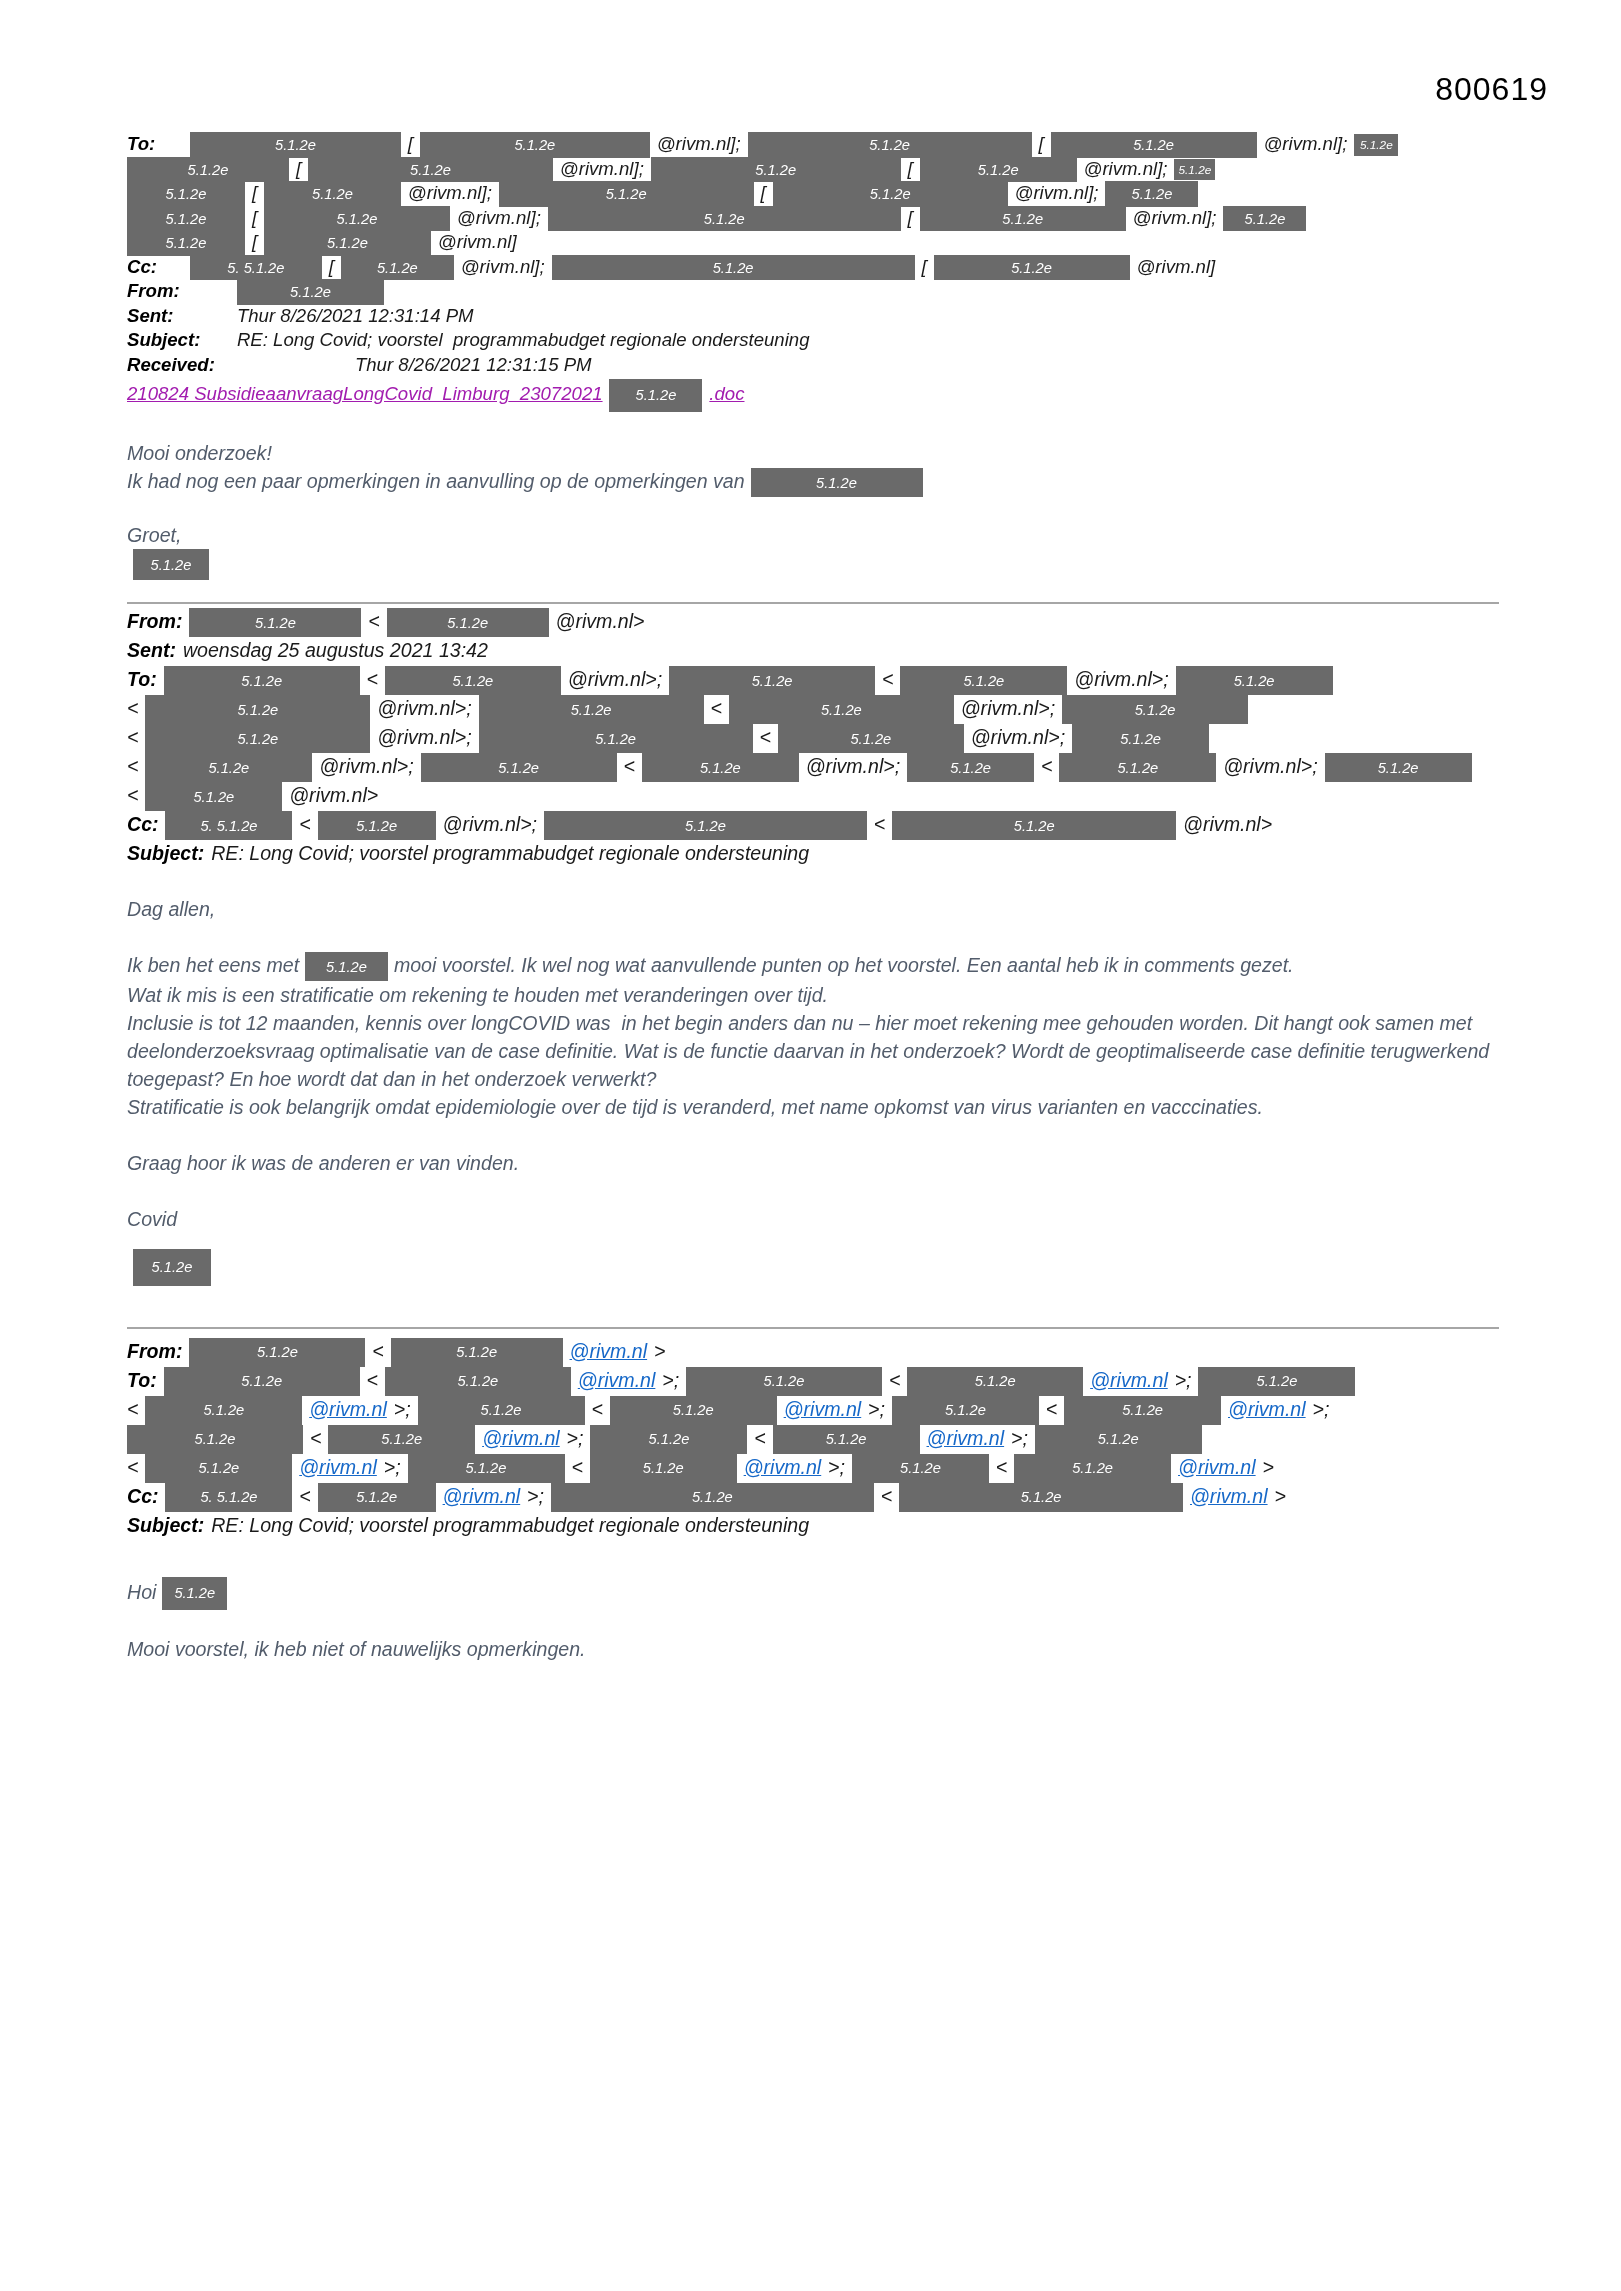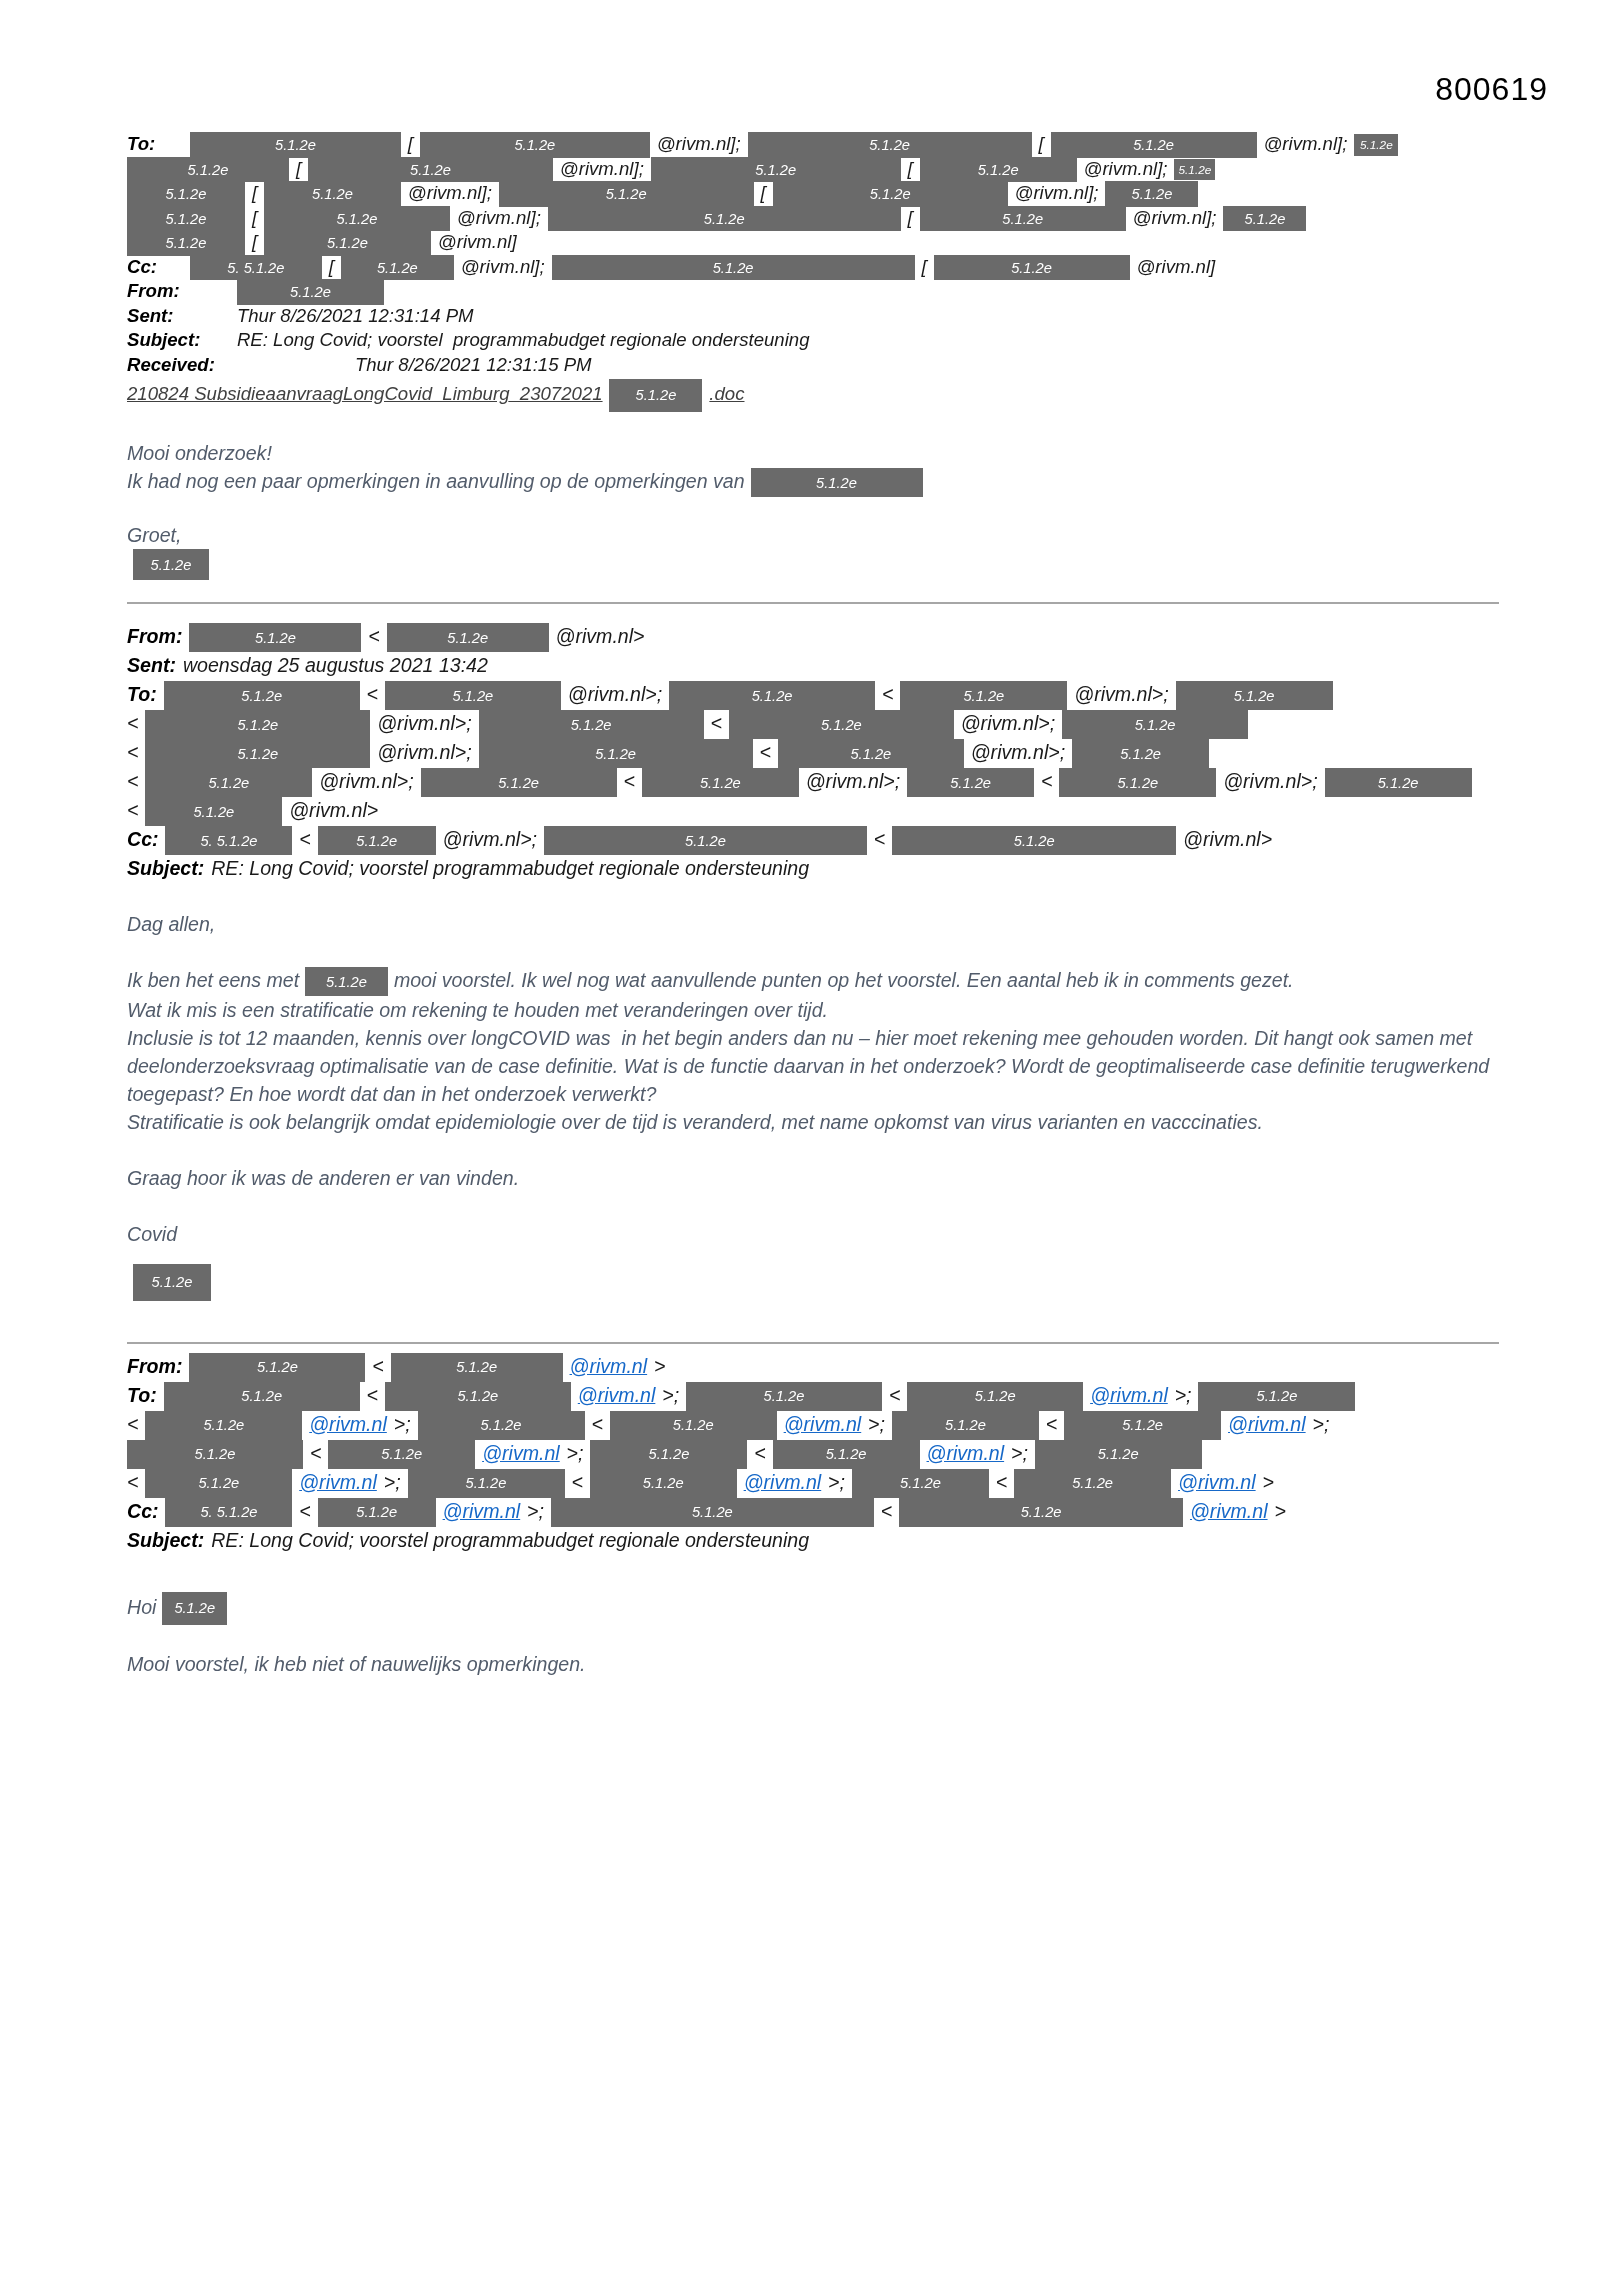--- a/index.html
+++ b/index.html
@@ -31,27 +31,27 @@
   .body-sec .redact{height:29px;margin:0 5.9px;}
   .redact{
     display:inline-flex;align-items:center;justify-content:center;
     background:#6a6a6a;color:#ffffff;font-size:14.7px;vertical-align:middle;
     line-height:normal;box-sizing:border-box;
   }
   .redact.sm{font-size:11.8px;height:21.6px;}
   .txt{white-space:pre-wrap;}
   .lnk{color:#2323cd;text-decoration:underline;cursor:pointer;white-space:pre-wrap;}
   .e23 .lnk,.e3 .lnk{color:#1668c8;}
-  .att .lnk{color:#404040;}
+  .att .lnk{color:#a21caf;}
   .att{height:33px !important;line-height:33px !important;}
   .att .redact{height:33px;}
   .sep{border-top:2px solid #a6a6a6;height:0;width:1372px;}
   .gap-b1{margin-top:29px;}
   .gap-sep1{margin-top:21.6px;}
-  .gap-e2{margin-top:18px;}
+  .gap-e2{margin-top:3px;}
   .gap-b2{margin-top:27px;}
   .gap-sep2{margin-top:41px;}
   .gap-e3{margin-top:7.8px;}
   .gap-b3{margin-top:37px;}
 </style>
 </head>
 <body>
 
 <div class="doc-number">800619</div>
 

